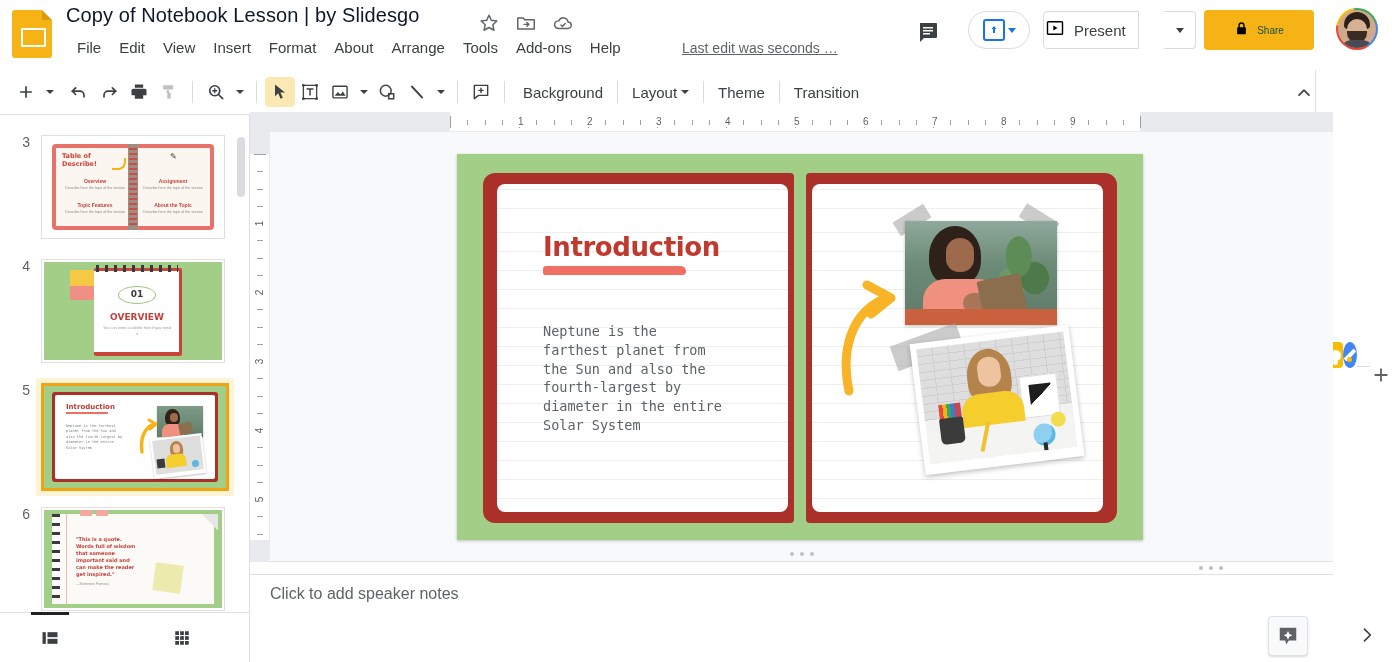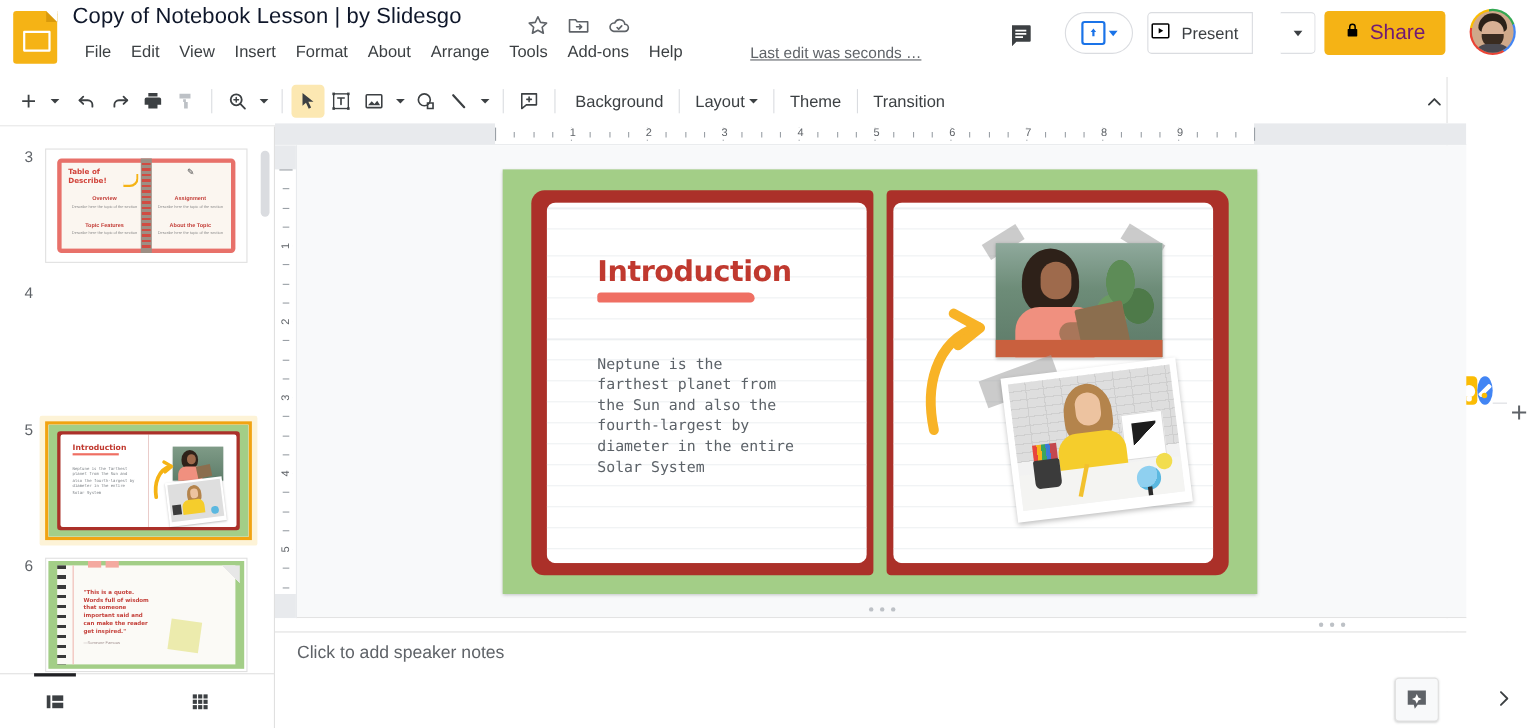--- a/index.html
+++ b/index.html
@@ -70,21 +70,21 @@
     position: absolute; left: 1164px; top: 11px; width: 32px; height: 38px;
     border: 1px solid #dadce0; border-left: none; border-radius: 0 4px 4px 0;
     cursor: pointer; display: flex; align-items: center; justify-content: center;
   }
 
   .share-btn {
     position: absolute; left: 1204px; top: 10px; width: 110px; height: 40px;
     background: #f5b315; border-radius: 4px; cursor: pointer;
     display: flex; align-items: center; justify-content: center; gap: 8px;
   }
-  .share-label { font-size: 19px; color: #701a75; font-weight: 500; }
+  .share-label { font-size: 10px; color: #14532d; font-weight: 500; }
 
   .avatar {
     position: absolute; left: 1336px; top: 8px; width: 42px; height: 42px;
     border-radius: 50%; cursor: pointer;
     background:
       conic-gradient(from 200deg, #ea4335 0deg 80deg, #fbbc04 80deg 150deg,
                      #34a853 150deg 230deg, #4285f4 230deg 310deg, #ea4335 310deg 360deg);
     padding: 2px;
   }
   .avatar-inner {
@@ -558,20 +558,34 @@
           <div style="position:absolute;left:24px;top:66px;width:58px;text-align:center;font-size:5px;font-weight:bold;color:#c4403a">Topic Features</div>
           <div style="position:absolute;left:22px;top:74px;width:62px;text-align:center;font-size:3.6px;color:#8a8a8a;line-height:5px">Describe here the topic of the section</div>
           <div style="position:absolute;left:102px;top:66px;width:58px;text-align:center;font-size:5px;font-weight:bold;color:#c4403a">About the Topic</div>
           <div style="position:absolute;left:100px;top:74px;width:62px;text-align:center;font-size:3.6px;color:#8a8a8a;line-height:5px">Describe here the topic of the section</div>
         </div>
       </div>
     </div>
 
     <div class="thumb-row" style="top:139px">
       <div class="thumb-num">4</div>
+      <div class="thumb-wrap">
+        <div class="thumb">
+          <div style="position:absolute;inset:2px;background:#a3ce87"></div>
+          <div style="position:absolute;left:28px;top:10px;width:76px;height:16px;background:#f7c843"></div>
+          <div style="position:absolute;left:28px;top:26px;width:76px;height:14px;background:#f08f83"></div>
+          <div style="position:absolute;left:52px;top:8px;width:88px;bottom:6px;background:#c8433a;border-radius:2px"></div>
+          <div style="position:absolute;left:52px;top:11px;width:85px;bottom:10px;background:#fff"></div>
+          <div style="position:absolute;left:54px;top:5px;width:82px;height:7px;background:repeating-linear-gradient(to right,#3a3a3a 0 3px,transparent 3px 9px)"></div>
+          <div style="position:absolute;left:76px;top:26px;width:38px;height:18px;border:1.4px solid #9cc47e;border-radius:50%"></div>
+          <div style="position:absolute;left:76px;top:29px;width:38px;text-align:center;font-size:9px;font-weight:bold;color:#3a3a3a;font-family:'DejaVu Sans',sans-serif">01</div>
+          <div style="position:absolute;left:56px;top:52px;width:78px;text-align:center;font-size:9px;font-weight:bold;color:#c4403a;font-family:'DejaVu Sans',sans-serif">OVERVIEW</div>
+          <div style="position:absolute;left:60px;top:66px;width:70px;text-align:center;font-size:3.8px;color:#9a9a9a;line-height:5.5px">You can enter a subtitle here if you need it</div>
+        </div>
+      </div>
     </div>
 
     <div class="thumb-row" style="top:263px">
       <div class="thumb-num">5</div>
       <div class="thumb-wrap selected">
         <div class="thumb">
           <div style="position:absolute;inset:0;background:#a3ce87"></div>
           <div style="position:absolute;left:8px;top:6px;right:8px;bottom:6px;background:#ab3029;border-radius:3px"></div>
           <div style="position:absolute;left:11px;top:9px;width:80px;bottom:9px;background:#fff;border-radius:2px 0 0 2px"></div>
           <div style="position:absolute;right:11px;top:9px;width:80px;bottom:9px;background:#fff;border-radius:0 2px 2px 0"></div>

